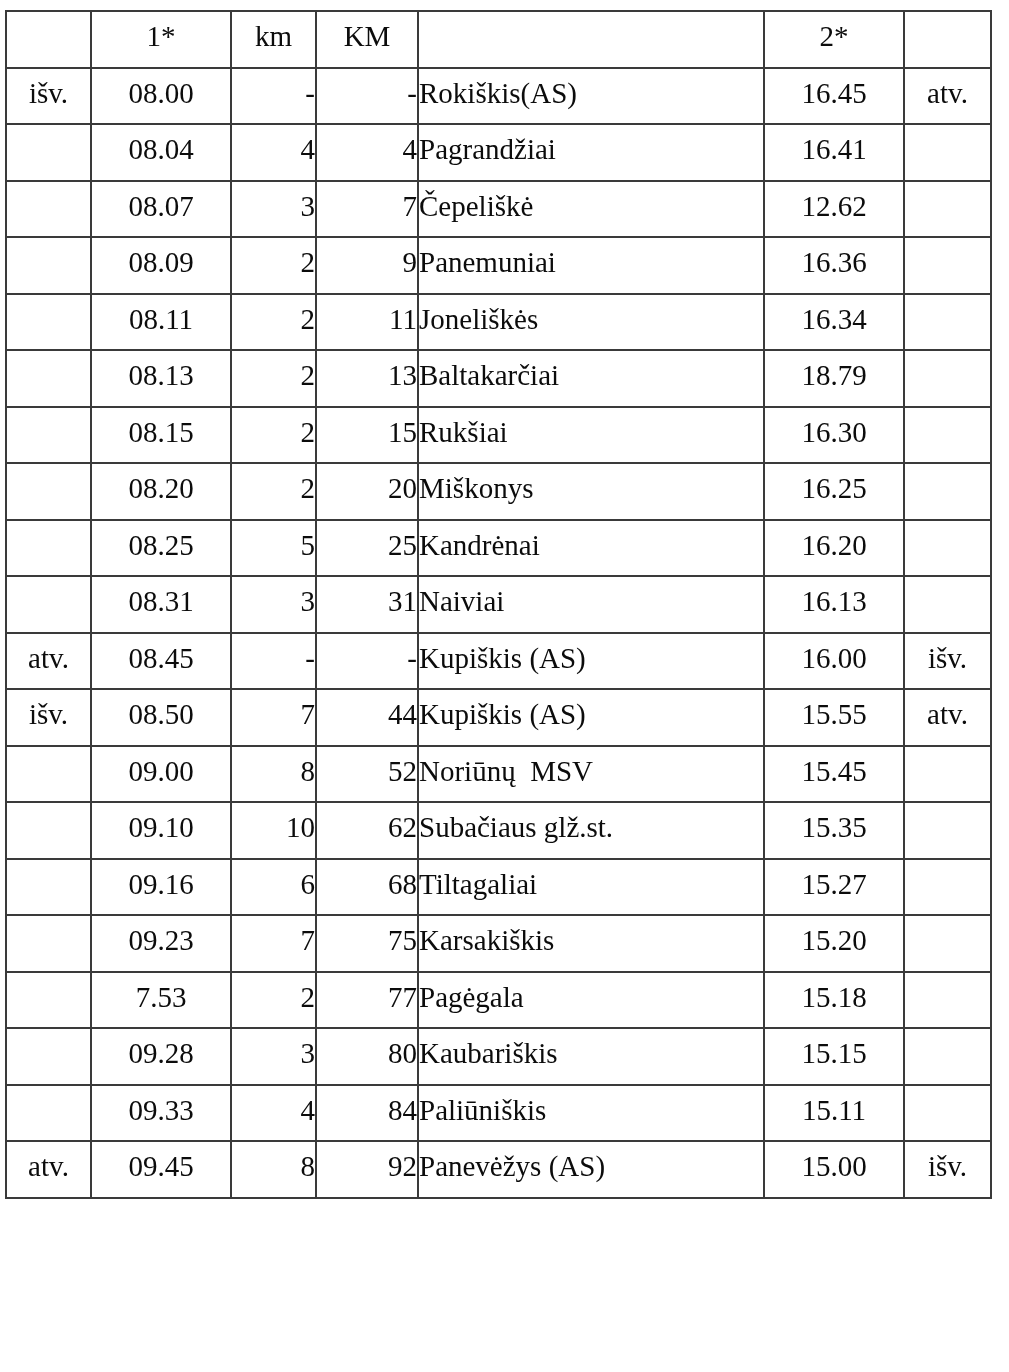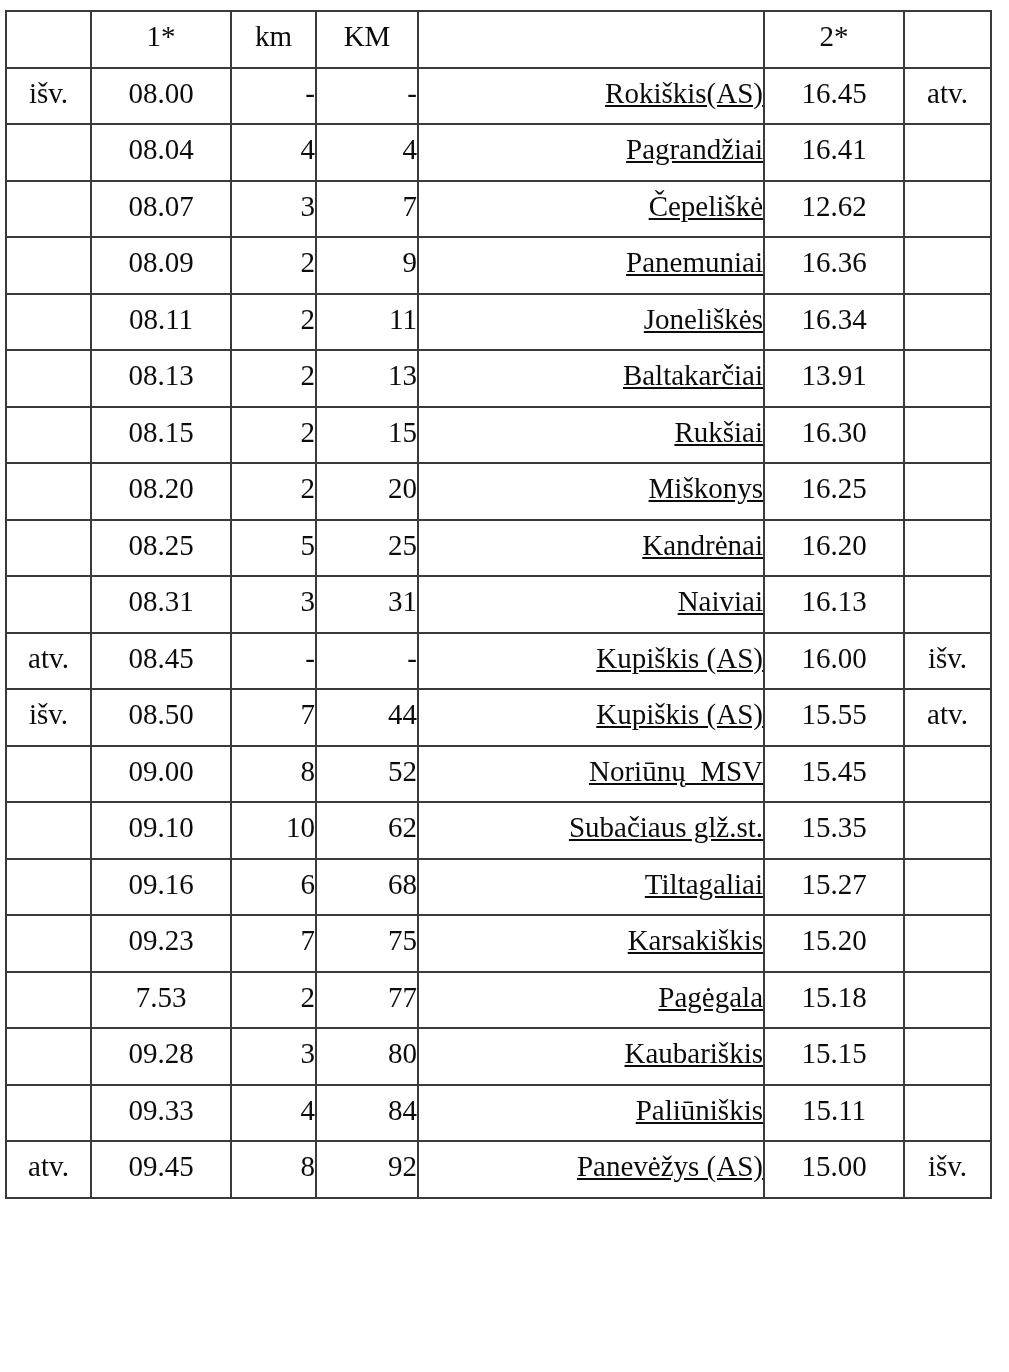--- a/index.html
+++ b/index.html
@@ -31,21 +31,21 @@
     vertical-align: top;
     padding: 9px 0 0 0;
     font-size: 29px;
     font-weight: normal;
     line-height: 1.1;
     overflow: hidden;
   }
   .col-marker   { text-align: center; font-family: Liberation Serif, serif; }
   .col-time     { text-align: center; margin-left: 9px; }
   .col-km       { text-align: right; padding-right: 13px; }
-  .col-station  { text-align: right;  padding-left: 11px; white-space: pre; text-decoration: underline; }
+  .col-station  { text-align: left;  padding-left: 11px; white-space: pre; }
   th.col-head-center { text-align: center; }
 </style>
 </head>
 <body>
 
 <div class="page">
   <table class="timetable">
     <colgroup>
       <col style="width:85px">
       <col style="width:140px">
@@ -111,21 +111,21 @@
           <td class="col-station">Joneliškės</td>
           <td class="col-time">16.34</td>
           <td class="col-marker"></td>
         </tr>
         <tr>
           <td class="col-marker"></td>
           <td class="col-time">08.13</td>
           <td class="col-km">2</td>
           <td class="col-km">13</td>
           <td class="col-station">Baltakarčiai</td>
-          <td class="col-time">13.91</td>
+          <td class="col-time">18.79</td>
           <td class="col-marker"></td>
         </tr>
         <tr>
           <td class="col-marker"></td>
           <td class="col-time">08.15</td>
           <td class="col-km">2</td>
           <td class="col-km">15</td>
           <td class="col-station">Rukšiai</td>
           <td class="col-time">16.30</td>
           <td class="col-marker"></td>

